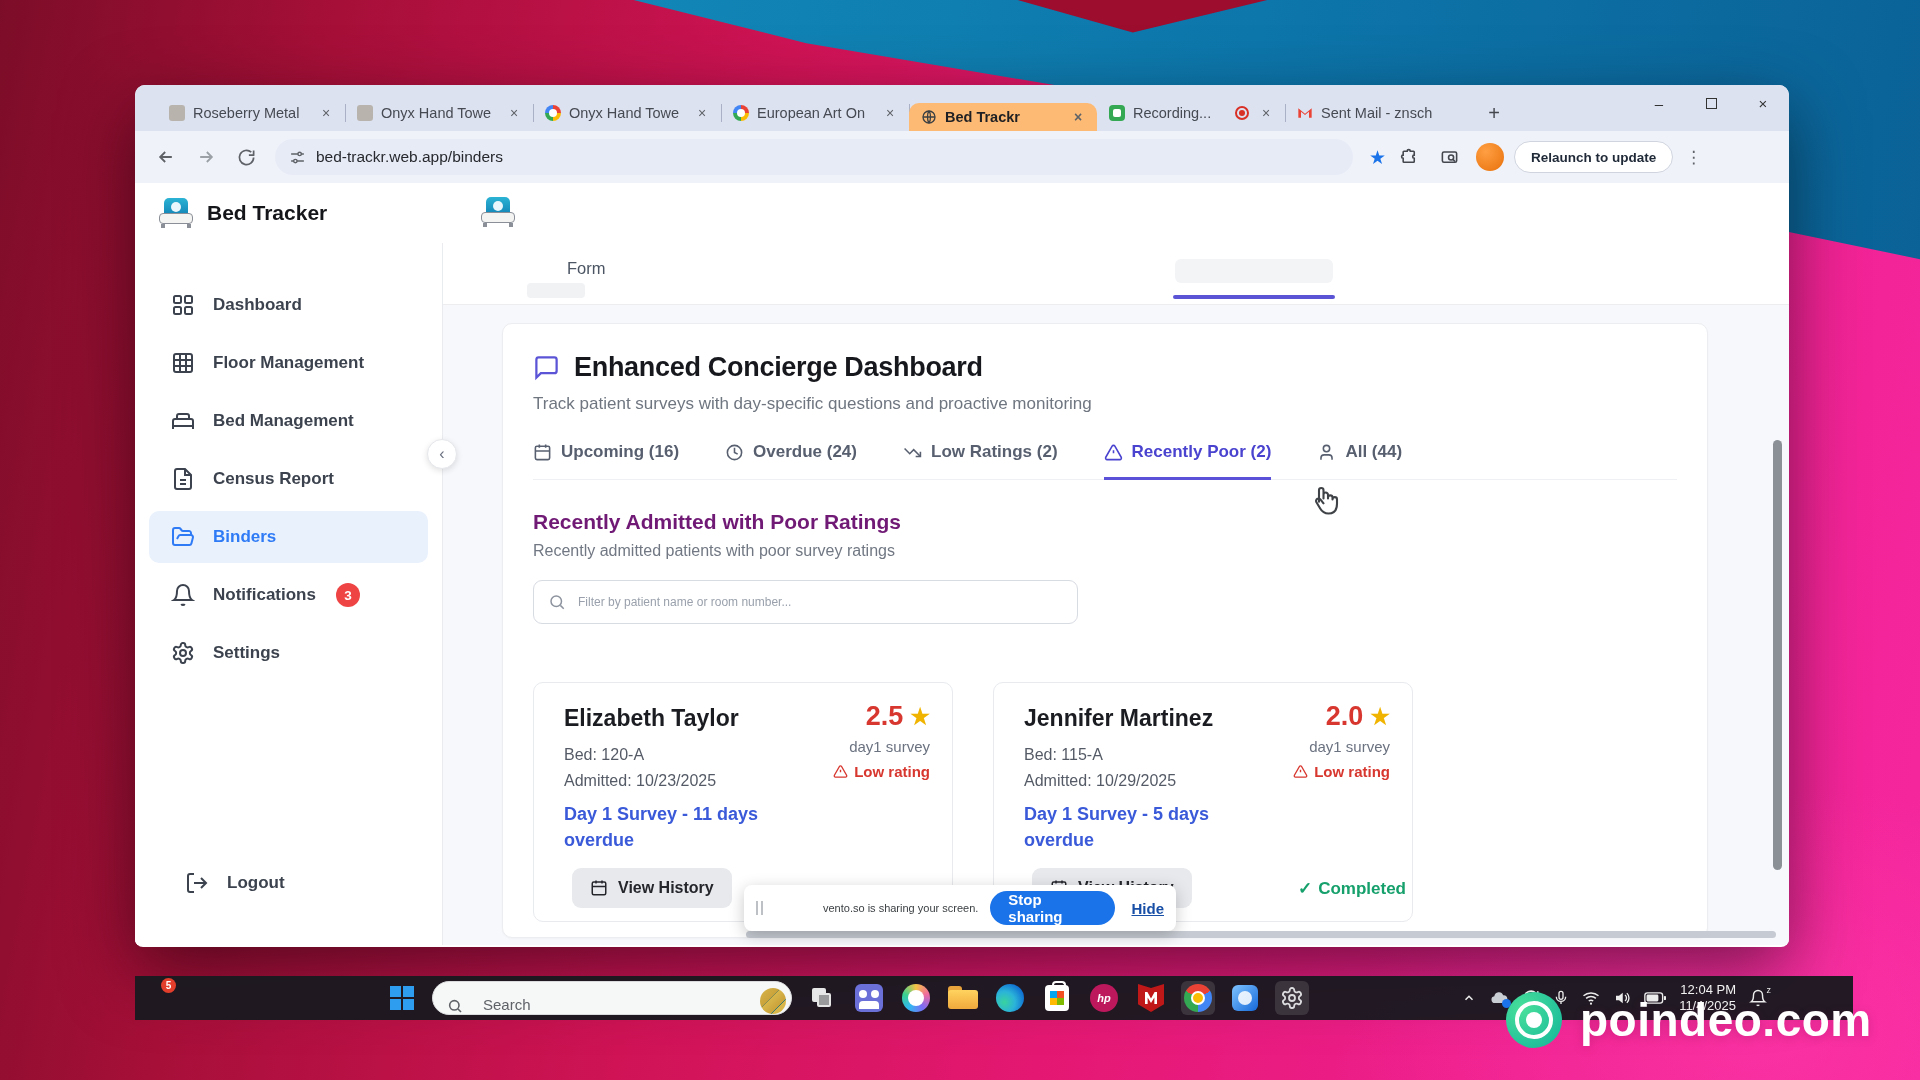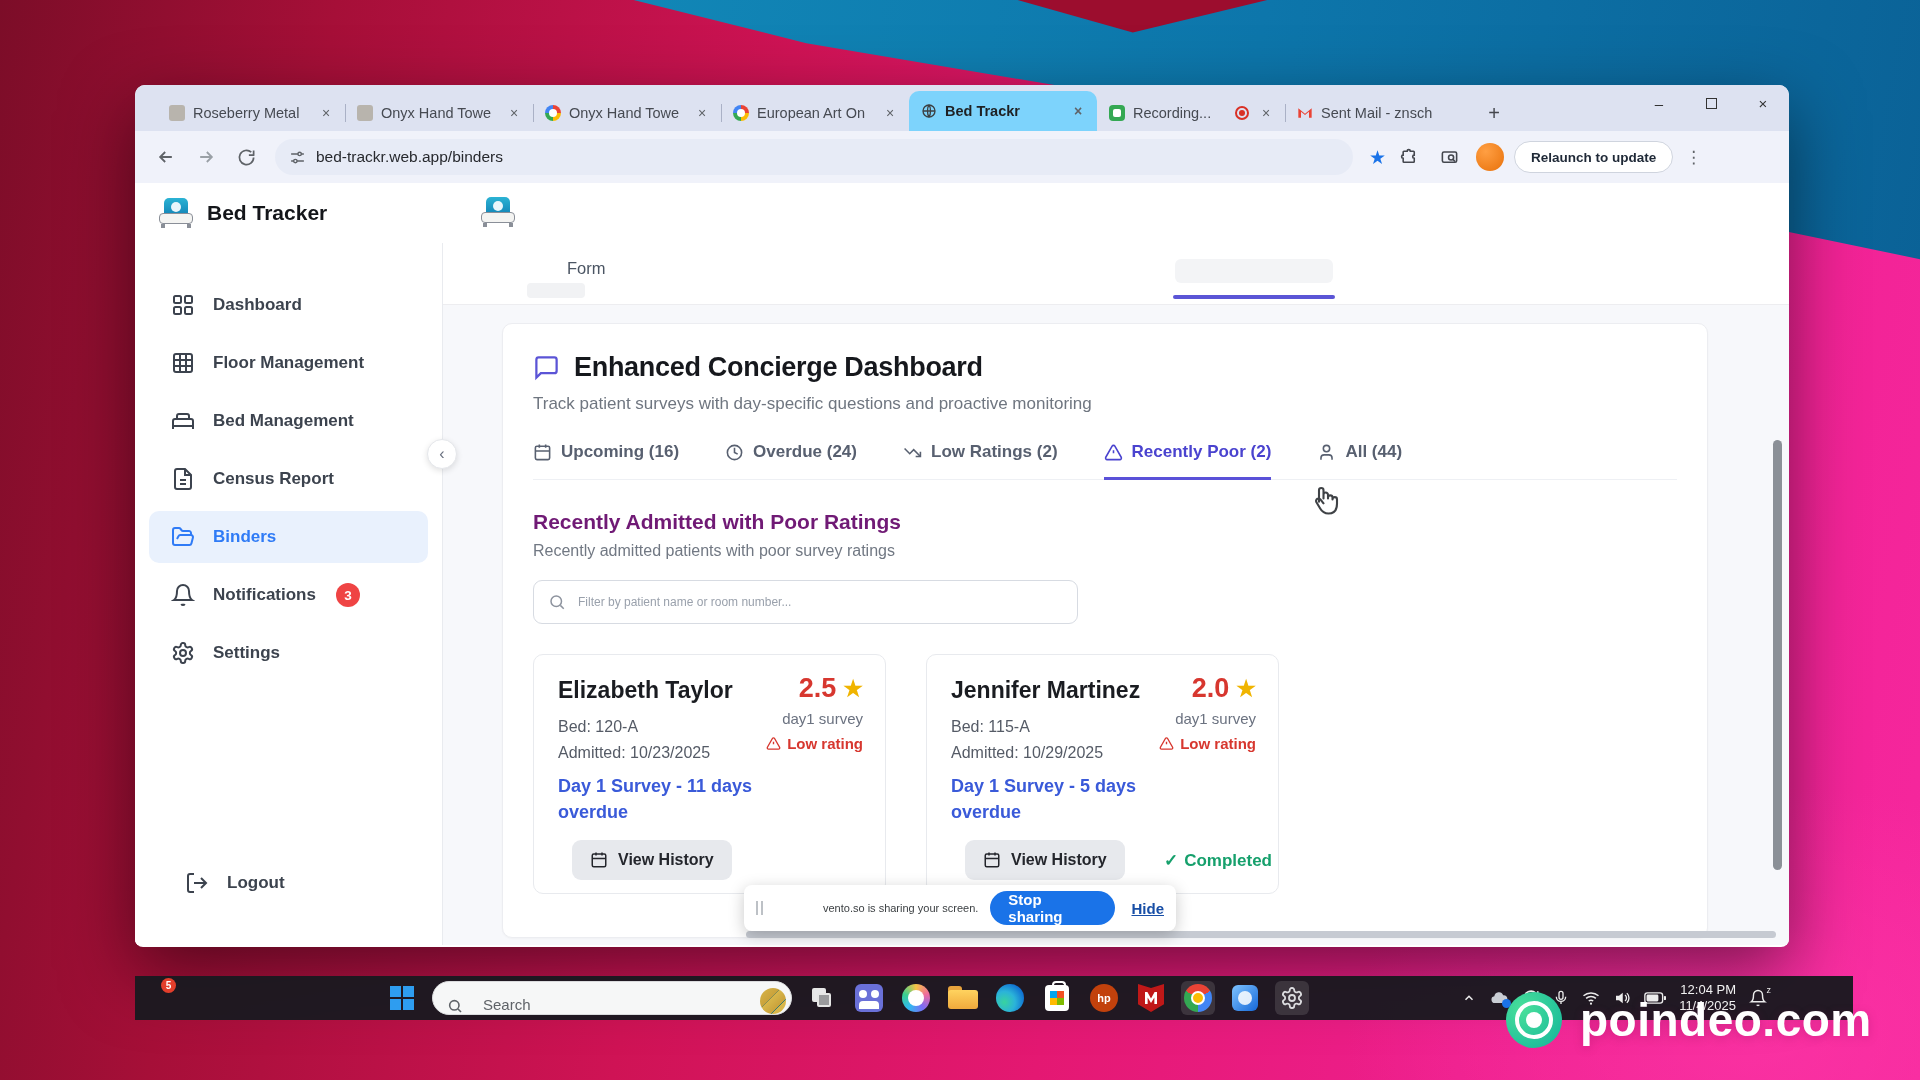--- a/index.html
+++ b/index.html
@@ -13,21 +13,21 @@
 
   
   .window{position:absolute;left:135px;top:85px;width:1654px;height:862px;border-radius:10px 10px 8px 8px;
     box-shadow:0 24px 70px rgba(0,0,0,.5);overflow:hidden;background:#fff;}
   .tabbar{position:relative;height:46px;background:#dde2f1;display:flex;align-items:flex-end;padding-left:22px;}
   .tab{position:relative;width:188px;height:36px;margin-bottom:0;display:flex;align-items:center;gap:8px;
     padding:0 10px 0 12px;color:#464a52;font-size:14.5px;}
   .tab .ttl{flex:1;white-space:nowrap;overflow:hidden;}
   .tab .x{font-size:14px;color:#5f6368;width:18px;height:18px;display:flex;align-items:center;justify-content:center;border-radius:50%;}
   .tab.sep::after{content:"";position:absolute;right:-1px;top:9px;height:18px;width:1px;background:#aab1c6;}
-  .tab.active{background:#7dd3fc;border-radius:10px 10px 0 0;height:40px;color:#1f2023;font-weight:700;}
+  .tab.active{background:#fdba74;border-radius:10px 10px 0 0;height:28px;color:#1f2023;font-weight:700;}
   .fav{width:16px;height:16px;flex:0 0 auto;border-radius:4px;}
   .fav.page{background:#b8b4ad;border-radius:3px;}
   .fav.google{background:conic-gradient(#ea4335 0 25%,#fbbc05 25% 50%,#34a853 50% 75%,#4285f4 75% 100%);border-radius:50%;position:relative;}
   .fav.google::after{content:"";position:absolute;inset:4px;background:#fff;border-radius:50%;}
   .fav.rec{background:#34a853;border-radius:4px;position:relative;}
   .fav.rec::after{content:"";position:absolute;left:4px;top:4px;width:8px;height:8px;background:#fff;border-radius:2px;}
   .recdot{width:14px;height:14px;border:2.5px solid #d93025;border-radius:50%;position:relative;flex:0 0 auto;}
   .recdot::after{content:"";position:absolute;inset:2px;background:#d93025;border-radius:50%;}
   .winctl{position:absolute;top:0;right:0;height:36px;display:flex;}
   .winctl>div{width:52px;height:36px;display:flex;align-items:center;justify-content:center;color:#333;font-size:15px;}
@@ -82,21 +82,21 @@
   .ftab{display:flex;align-items:center;gap:9px;font-size:17px;font-weight:600;color:#586070;
     padding-bottom:15px;border-bottom:3px solid transparent;margin-bottom:-1px;}
   .ftab.active{color:#4a43cf;border-bottom-color:#5a51d8;}
   .sect-title{margin-top:30px;font-size:21px;font-weight:800;color:#701a75;}
   .sect-sub{margin-top:8px;font-size:16px;color:#717883;}
   .filterbox{margin-top:20px;width:545px;height:44px;border:1.5px solid #d7dbe2;border-radius:9px;
     display:flex;align-items:center;gap:10px;padding:0 14px;background:#fff;}
   .filterbox input{border:0;outline:0;flex:1;font-size:12px;color:#374151;background:transparent;}
   .filterbox input::placeholder{color:#9aa1ac;}
   .cards{display:flex;gap:40px;margin-top:30px;}
-  .pcard{position:relative;width:353px;height:240px;border:1px solid #e8eaee;border-radius:10px;background:#fff;padding:22px 24px;}
+  .pcard{position:relative;width:420px;height:240px;border:1px solid #e8eaee;border-radius:10px;background:#fff;padding:22px 30px;margin-top:28px;}
   .pname{font-size:23px;font-weight:800;color:#1a1c21;}
   .pright{position:absolute;right:22px;top:18px;text-align:right;}
   .prating{font-size:27px;font-weight:800;color:#d7372f;display:flex;align-items:center;gap:7px;justify-content:flex-end;}
   .prating .st{color:#f0b400;font-size:22px;}
   .psurvey{margin-top:6px;font-size:15px;color:#6b7280;}
   .pflag{margin-top:8px;font-size:15px;color:#d7372f;display:flex;align-items:center;gap:6px;justify-content:flex-end;font-weight:600;}
   .pmeta{margin-top:10px;font-size:16px;color:#555b66;line-height:26px;}
   .poverdue{margin-top:7px;font-size:18px;font-weight:700;color:#3a5ad9;width:215px;line-height:26px;}
   .vhbtn{position:absolute;left:38px;bottom:13px;height:40px;padding:0 18px;border-radius:9px;background:#e7e9ed;
     display:flex;align-items:center;gap:10px;font-size:16px;font-weight:700;color:#24262c;}
@@ -142,21 +142,21 @@
   .copilot{width:28px;height:28px;border-radius:50%;background:conic-gradient(#f6c445,#ef6a9e,#7b6cf6,#31b8f0,#3ad08f,#f6c445);position:relative;}
   .copilot::after{content:"";position:absolute;inset:6px;background:#fff;border-radius:50%;}
   .folderwrap{width:30px;height:24px;position:relative;}
   .folderwrap .bk{position:absolute;left:0;top:0;width:14px;height:8px;border-radius:3px 3px 0 0;background:#e8a33d;}
   .folderwrap .fr{position:absolute;left:0;top:4px;width:30px;height:19px;border-radius:3px;background:linear-gradient(#ffd35f,#f0a93c);}
   .edge{width:28px;height:28px;border-radius:50%;background:radial-gradient(circle at 30% 65%,#38d39f 0%,#2bb3d9 40%,#1173d2 75%,#0a4fa8 100%);}
   .store{width:24px;height:26px;background:#fff;border-radius:4px;position:relative;}
   .store::before{content:"";position:absolute;left:7px;top:-4px;width:10px;height:8px;border:2px solid #fff;border-bottom:0;border-radius:4px 4px 0 0;}
   .store i{position:absolute;left:5px;top:6px;width:14px;height:14px;display:block;
     background:conic-gradient(#f25022 0 25%,#7fba00 25% 50%,#ffb900 50% 75%,#00a4ef 75%);}
-  .hp{width:28px;height:28px;border-radius:50%;background:#c2410c;color:#fff;font-size:11px;font-weight:700;
+  .hp{width:28px;height:28px;border-radius:50%;background:#be185d;color:#fff;font-size:11px;font-weight:700;font-style:italic;
     display:flex;align-items:center;justify-content:center;}
   .mcafee{width:26px;height:28px;background:#c01818;clip-path:polygon(0 0,50% 14%,100% 0,100% 72%,50% 100%,0 72%);position:relative;}
   .mcafee::after{content:"";position:absolute;left:7px;top:8px;width:12px;height:12px;
     clip-path:polygon(0 0,20% 0,50% 55%,80% 0,100% 0,100% 100%,78% 100%,78% 45%,50% 92%,22% 45%,22% 100%,0 100%);background:#fff;}
   .chrome{width:28px;height:28px;border-radius:50%;background:conic-gradient(from -60deg,#ea4335 0 120deg,#4285f4 120deg 240deg,#34a853 240deg 360deg);position:relative;}
   .chrome i{position:absolute;inset:7px;background:#fbbc05;border:2.5px solid #fff;border-radius:50%;display:block;}
   .photos{width:26px;height:26px;border-radius:6px;background:linear-gradient(135deg,#7ec3ff,#1668d8);position:relative;}
   .photos::after{content:"";position:absolute;inset:6px;border-radius:50%;background:rgba(255,255,255,.85);}
   .tb-tray{position:absolute;right:86px;top:0;height:44px;display:flex;align-items:center;gap:13px;color:#ececec;}
   .clock{text-align:right;font-size:13px;line-height:16px;color:#f2f2f2;}

